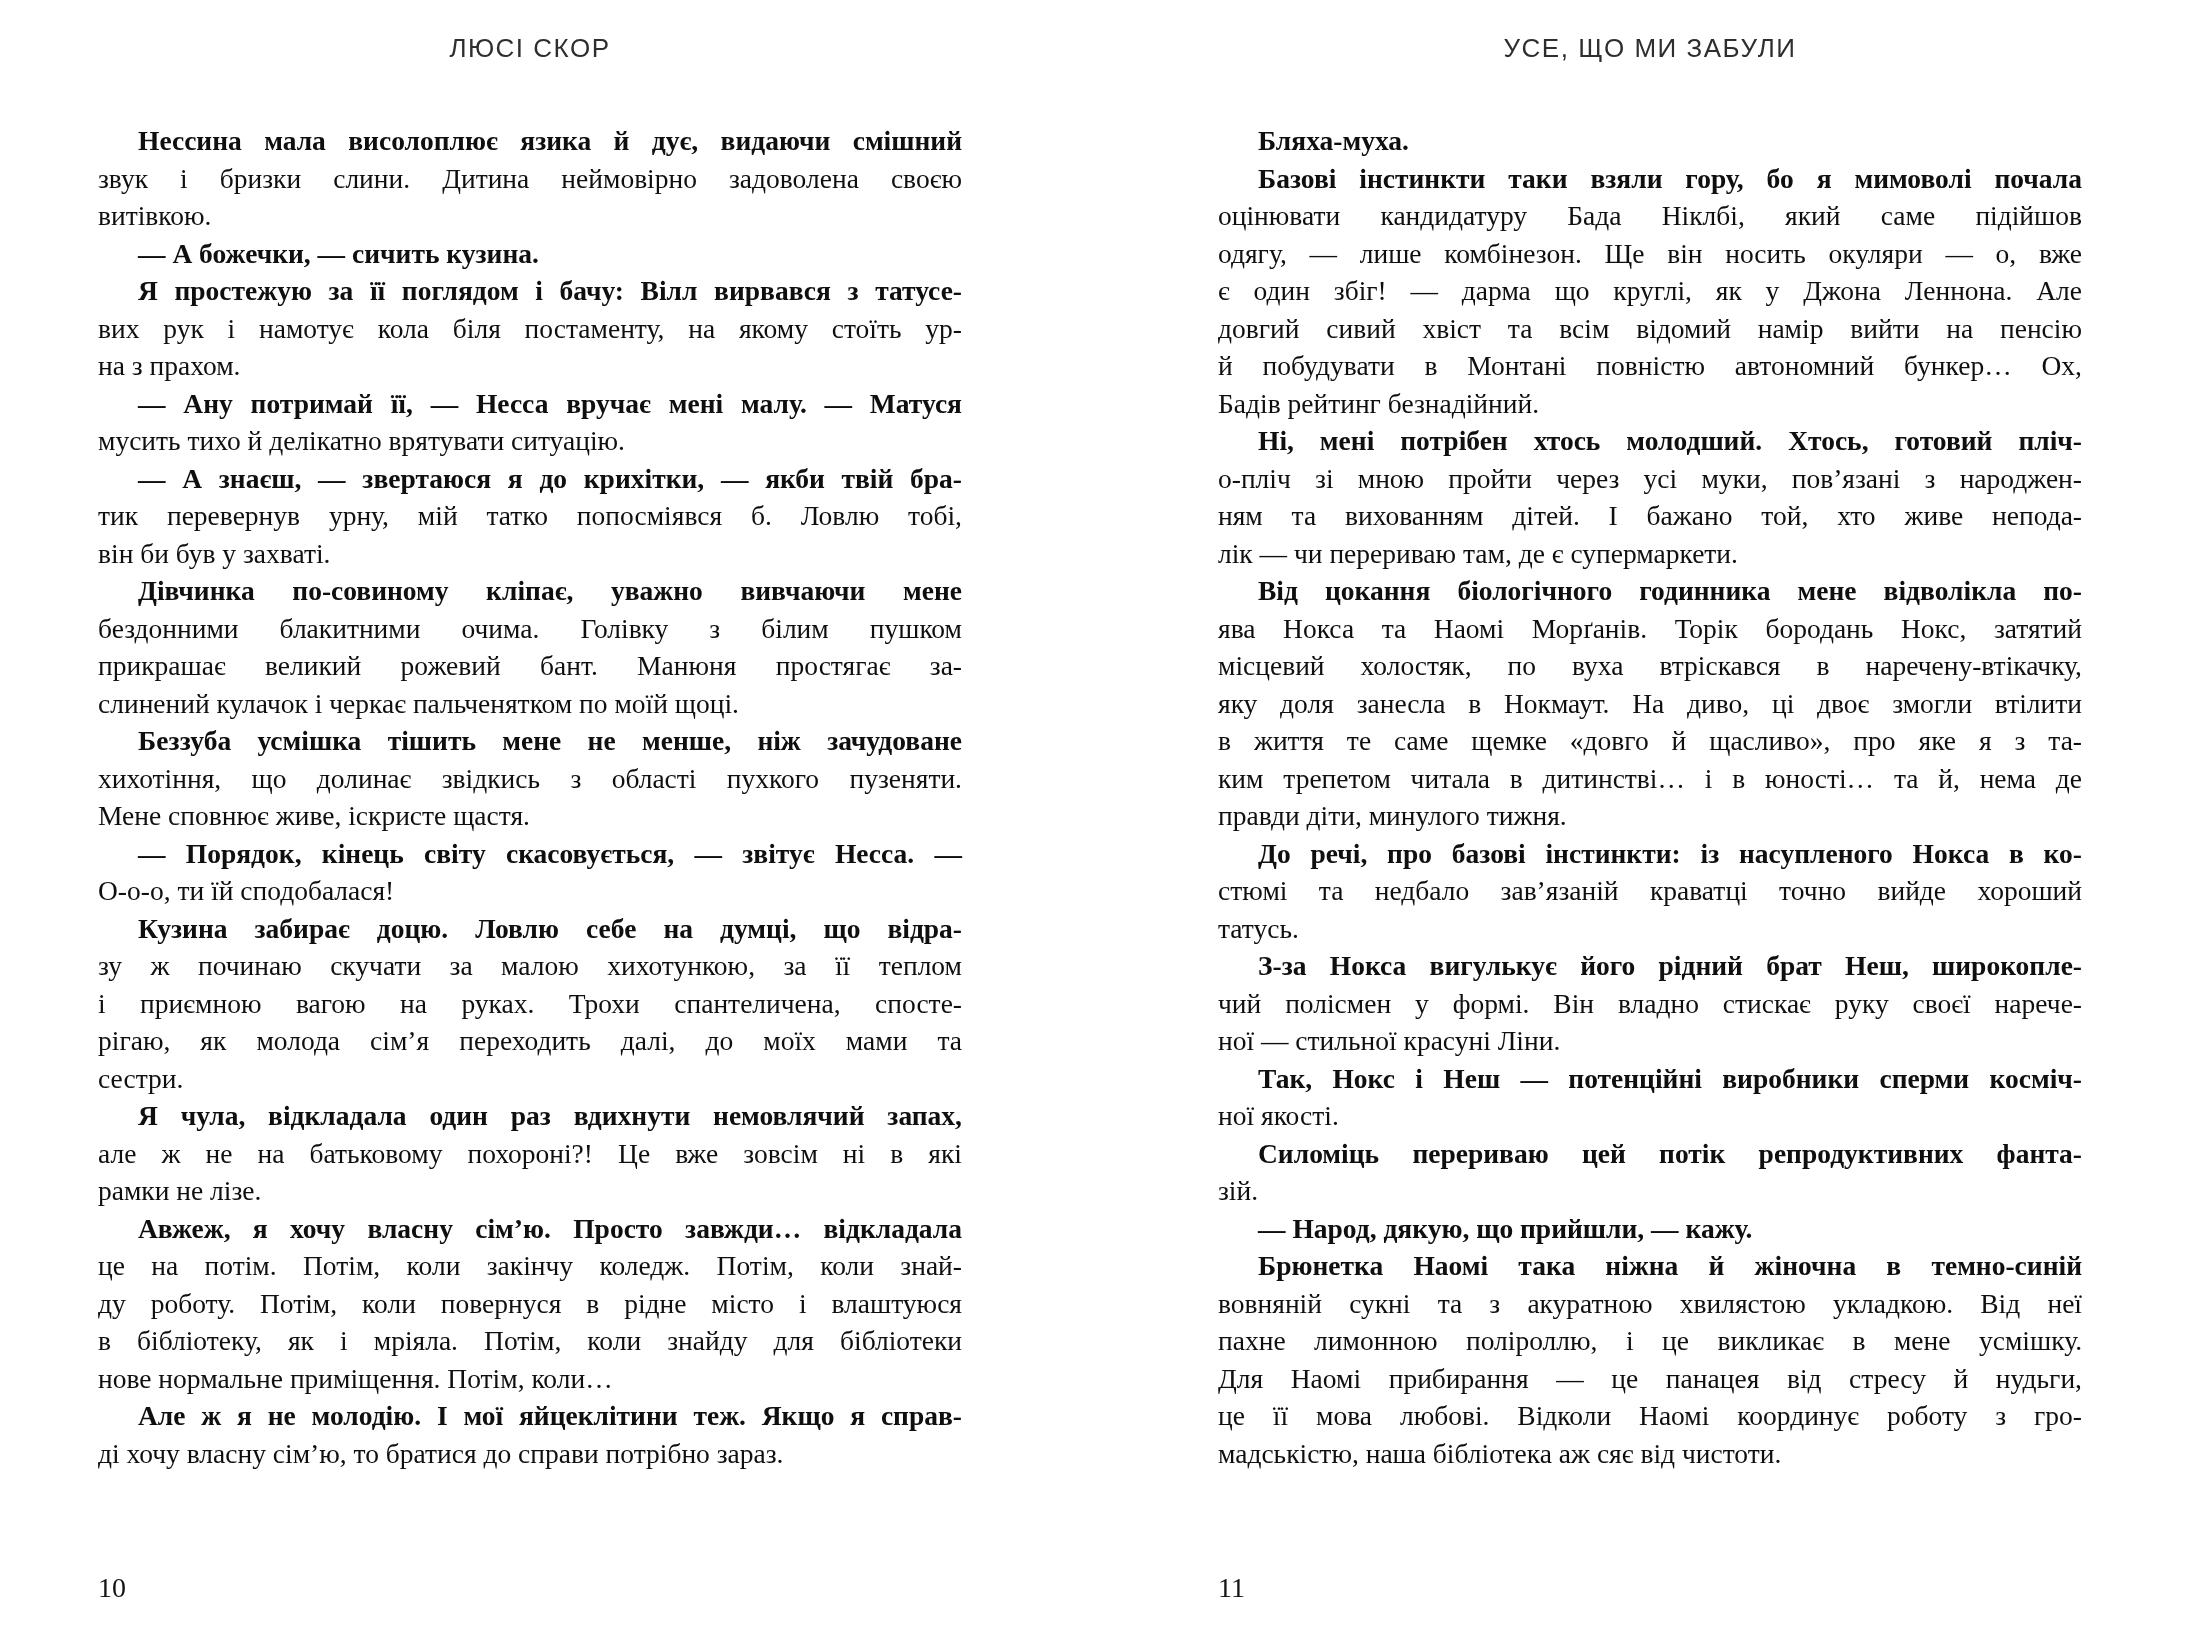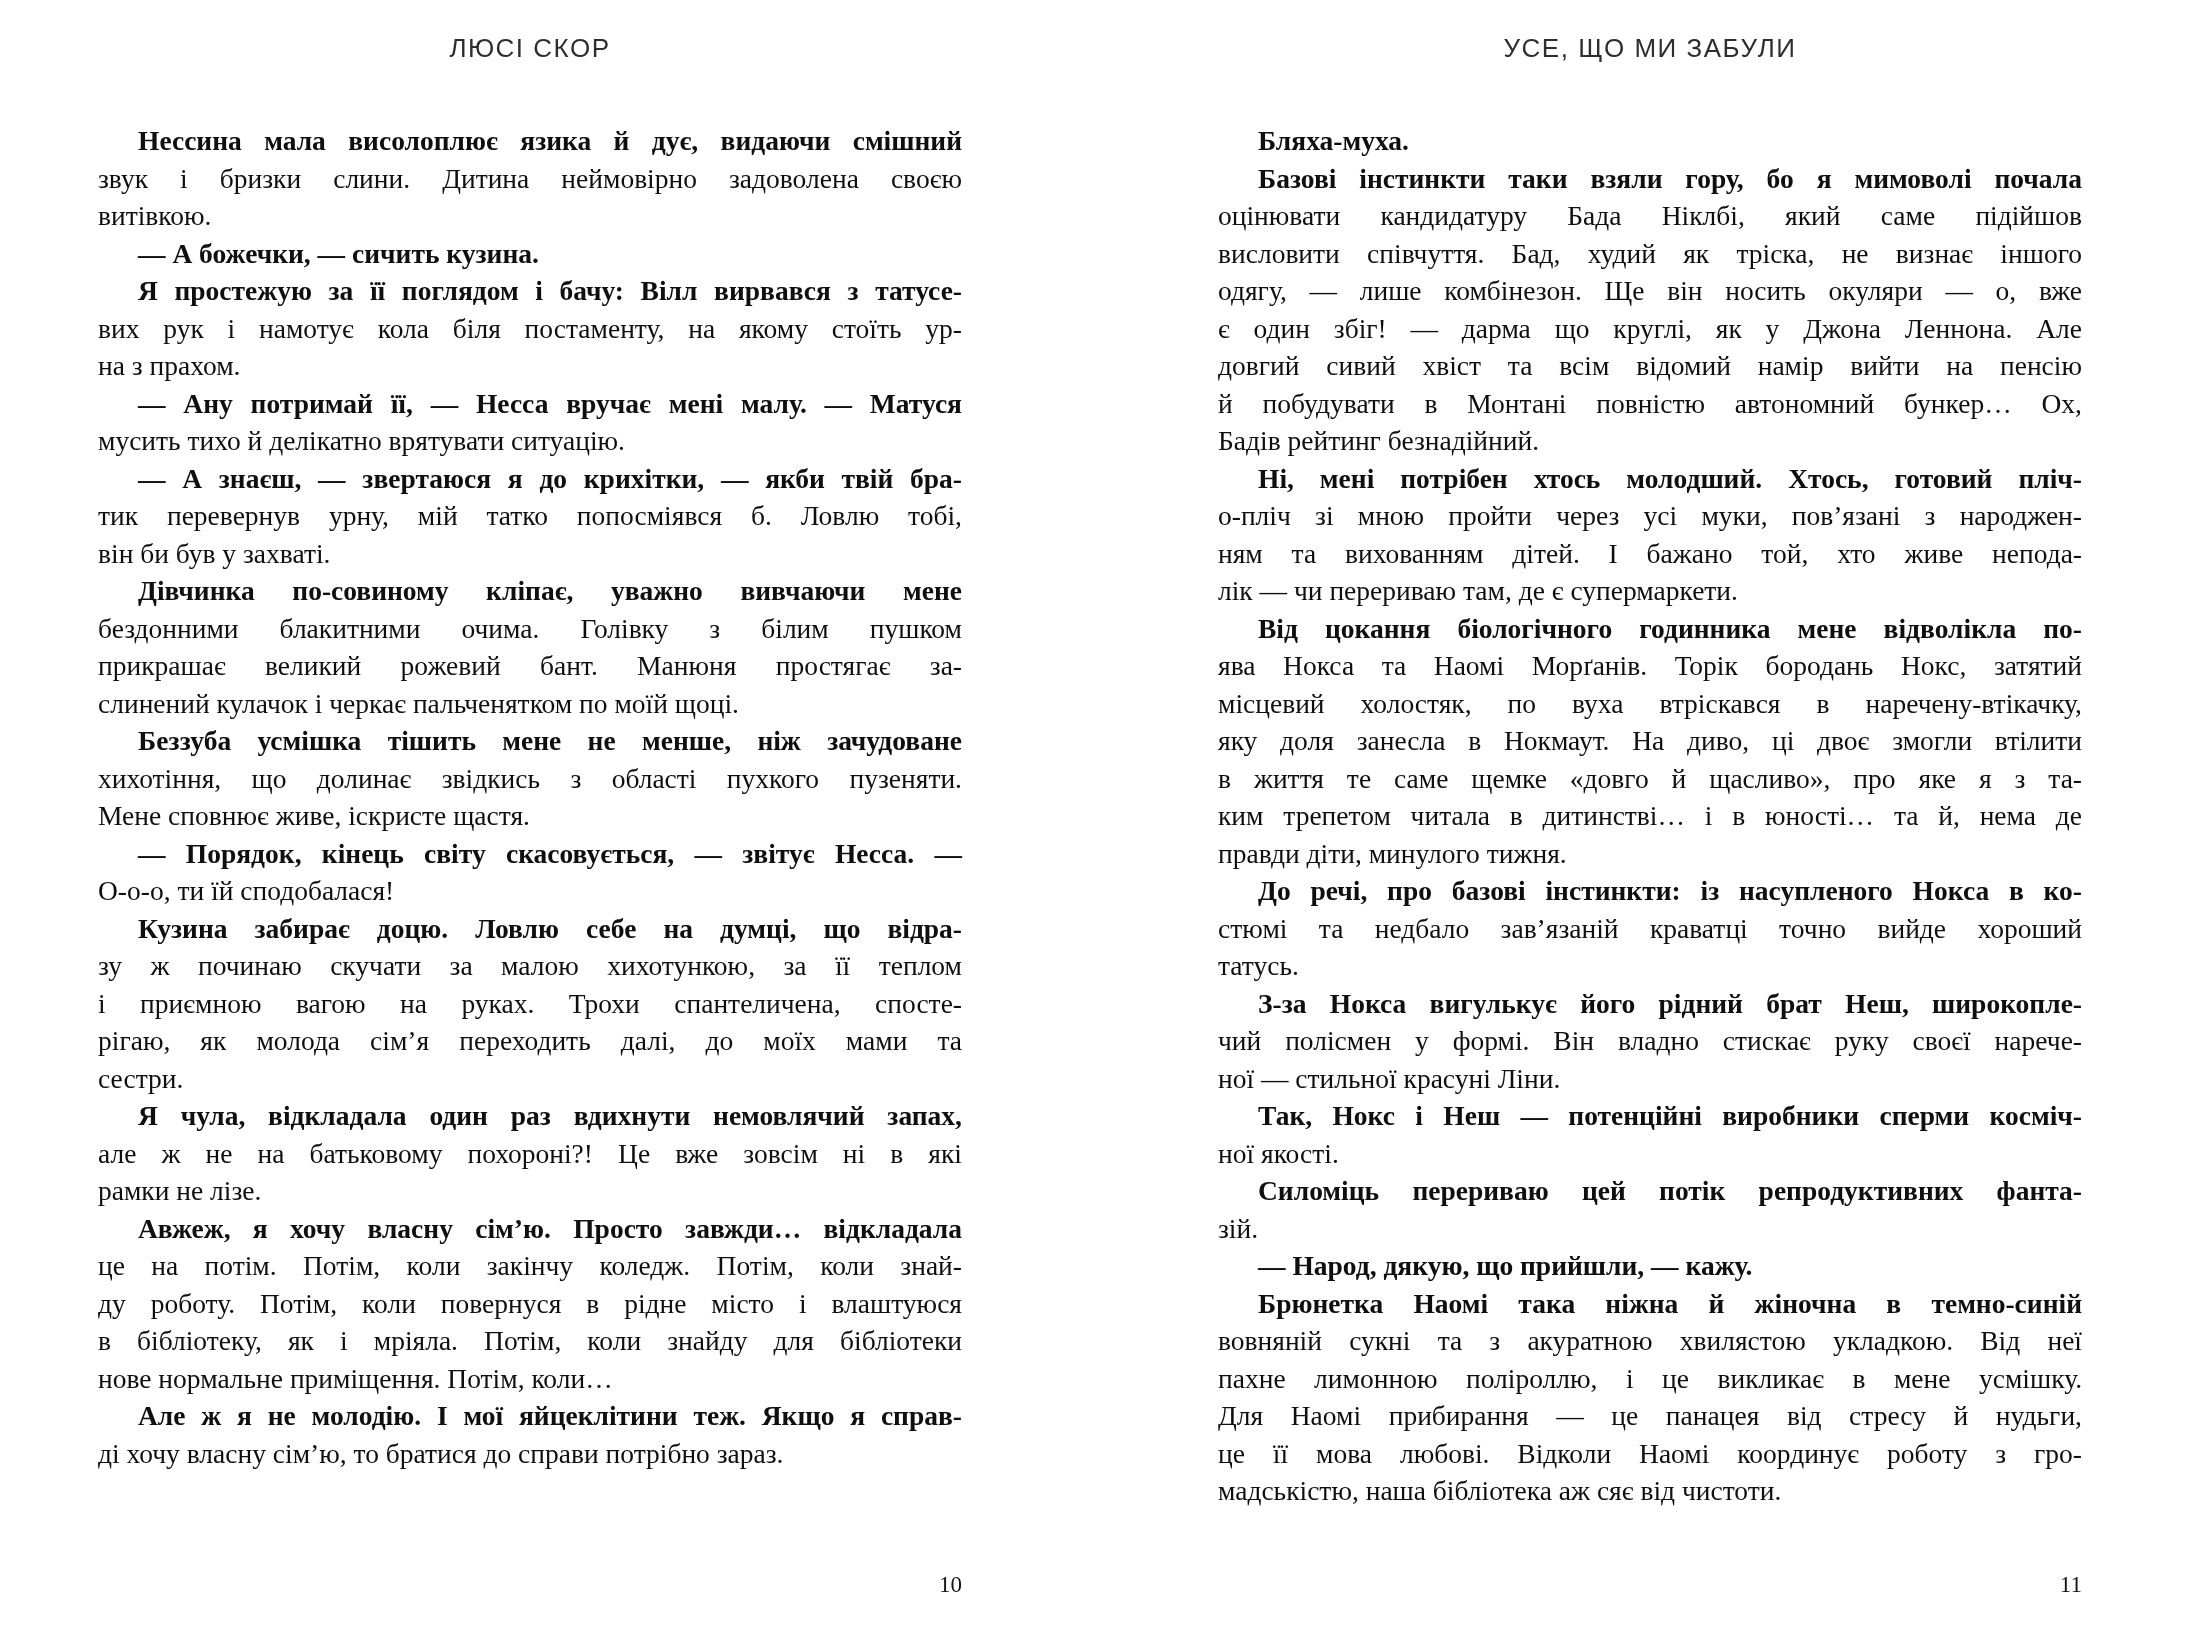--- a/index.html
+++ b/index.html
@@ -62,22 +62,22 @@
   .line.first {
     text-indent: 40px;
     font-weight: bold;
   }
 
   .page-number {
     position: absolute;
     top: 1572px;
     left: 0;
     right: 0;
-    text-align: right;
-    font-size: 23px;
+    text-align: left;
+    font-size: 28px;
     color: #141414;
   }
 </style>
 </head>
 <body>
 
 <div id="spread">
 
   <div class="page" id="page-left">
     <div class="running-head">ЛЮСІ СКОР</div>
@@ -148,21 +148,20 @@
 
   <div class="page" id="page-right">
     <div class="running-head">УСЕ, ЩО МИ ЗАБУЛИ</div>
     <div class="body-text">
         <div class="paragraph">
           <div class="line first last">Бляха-муха.</div>
         </div>
         <div class="paragraph">
           <div class="line first">Базові інстинкти таки взяли гору, бо я мимоволі почала</div>
           <div class="line">оцінювати кандидатуру Бада Ніклбі, який саме підійшов</div>
-          <div class="line">висловити співчуття. Бад, худий як тріска, не визнає іншого</div>
           <div class="line">одягу, — лише комбінезон. Ще він носить окуляри — о, вже</div>
           <div class="line">є один збіг! — дарма що круглі, як у Джона Леннона. Але</div>
           <div class="line">довгий сивий хвіст та всім відомий намір вийти на пенсію</div>
           <div class="line">й побудувати в Монтані повністю автономний бункер… Ох,</div>
           <div class="line last">Бадів рейтинг безнадійний.</div>
         </div>
         <div class="paragraph">
           <div class="line first">Ні, мені потрібен хтось молодший. Хтось, готовий пліч-</div>
           <div class="line">о-пліч зі мною пройти через усі муки, пов’язані з народжен-</div>
           <div class="line">ням та вихованням дітей. І бажано той, хто живе непода-</div>

